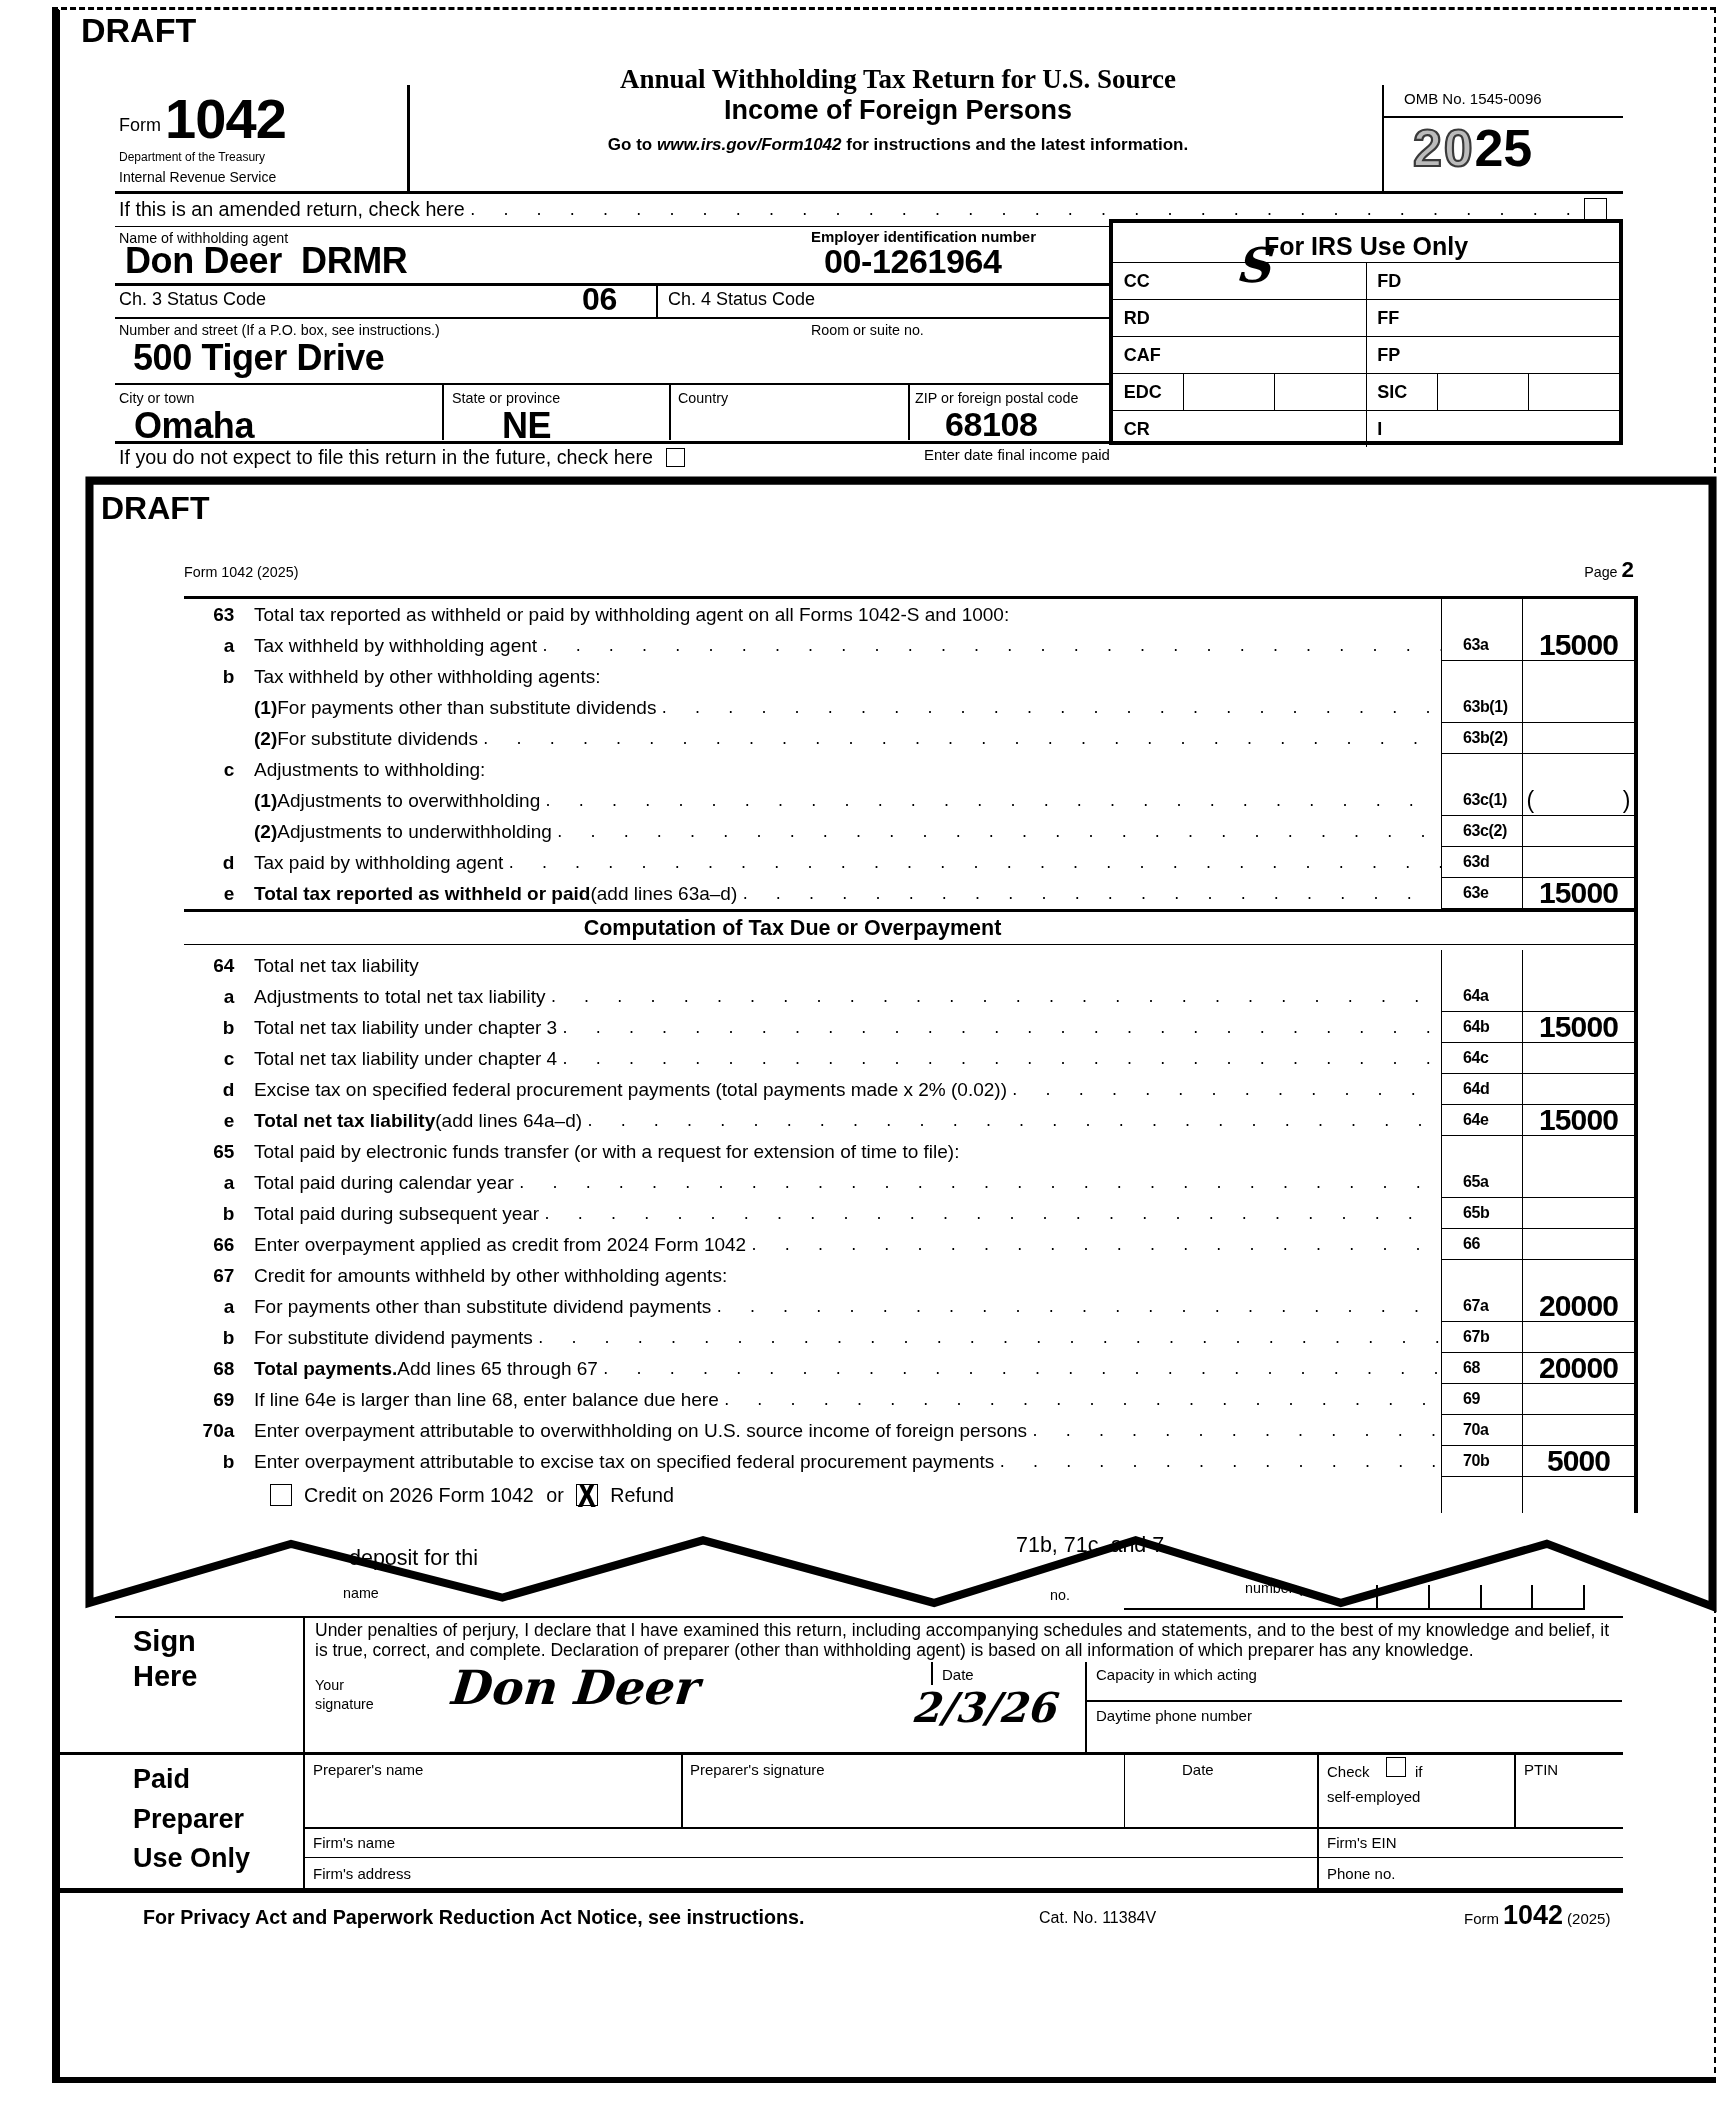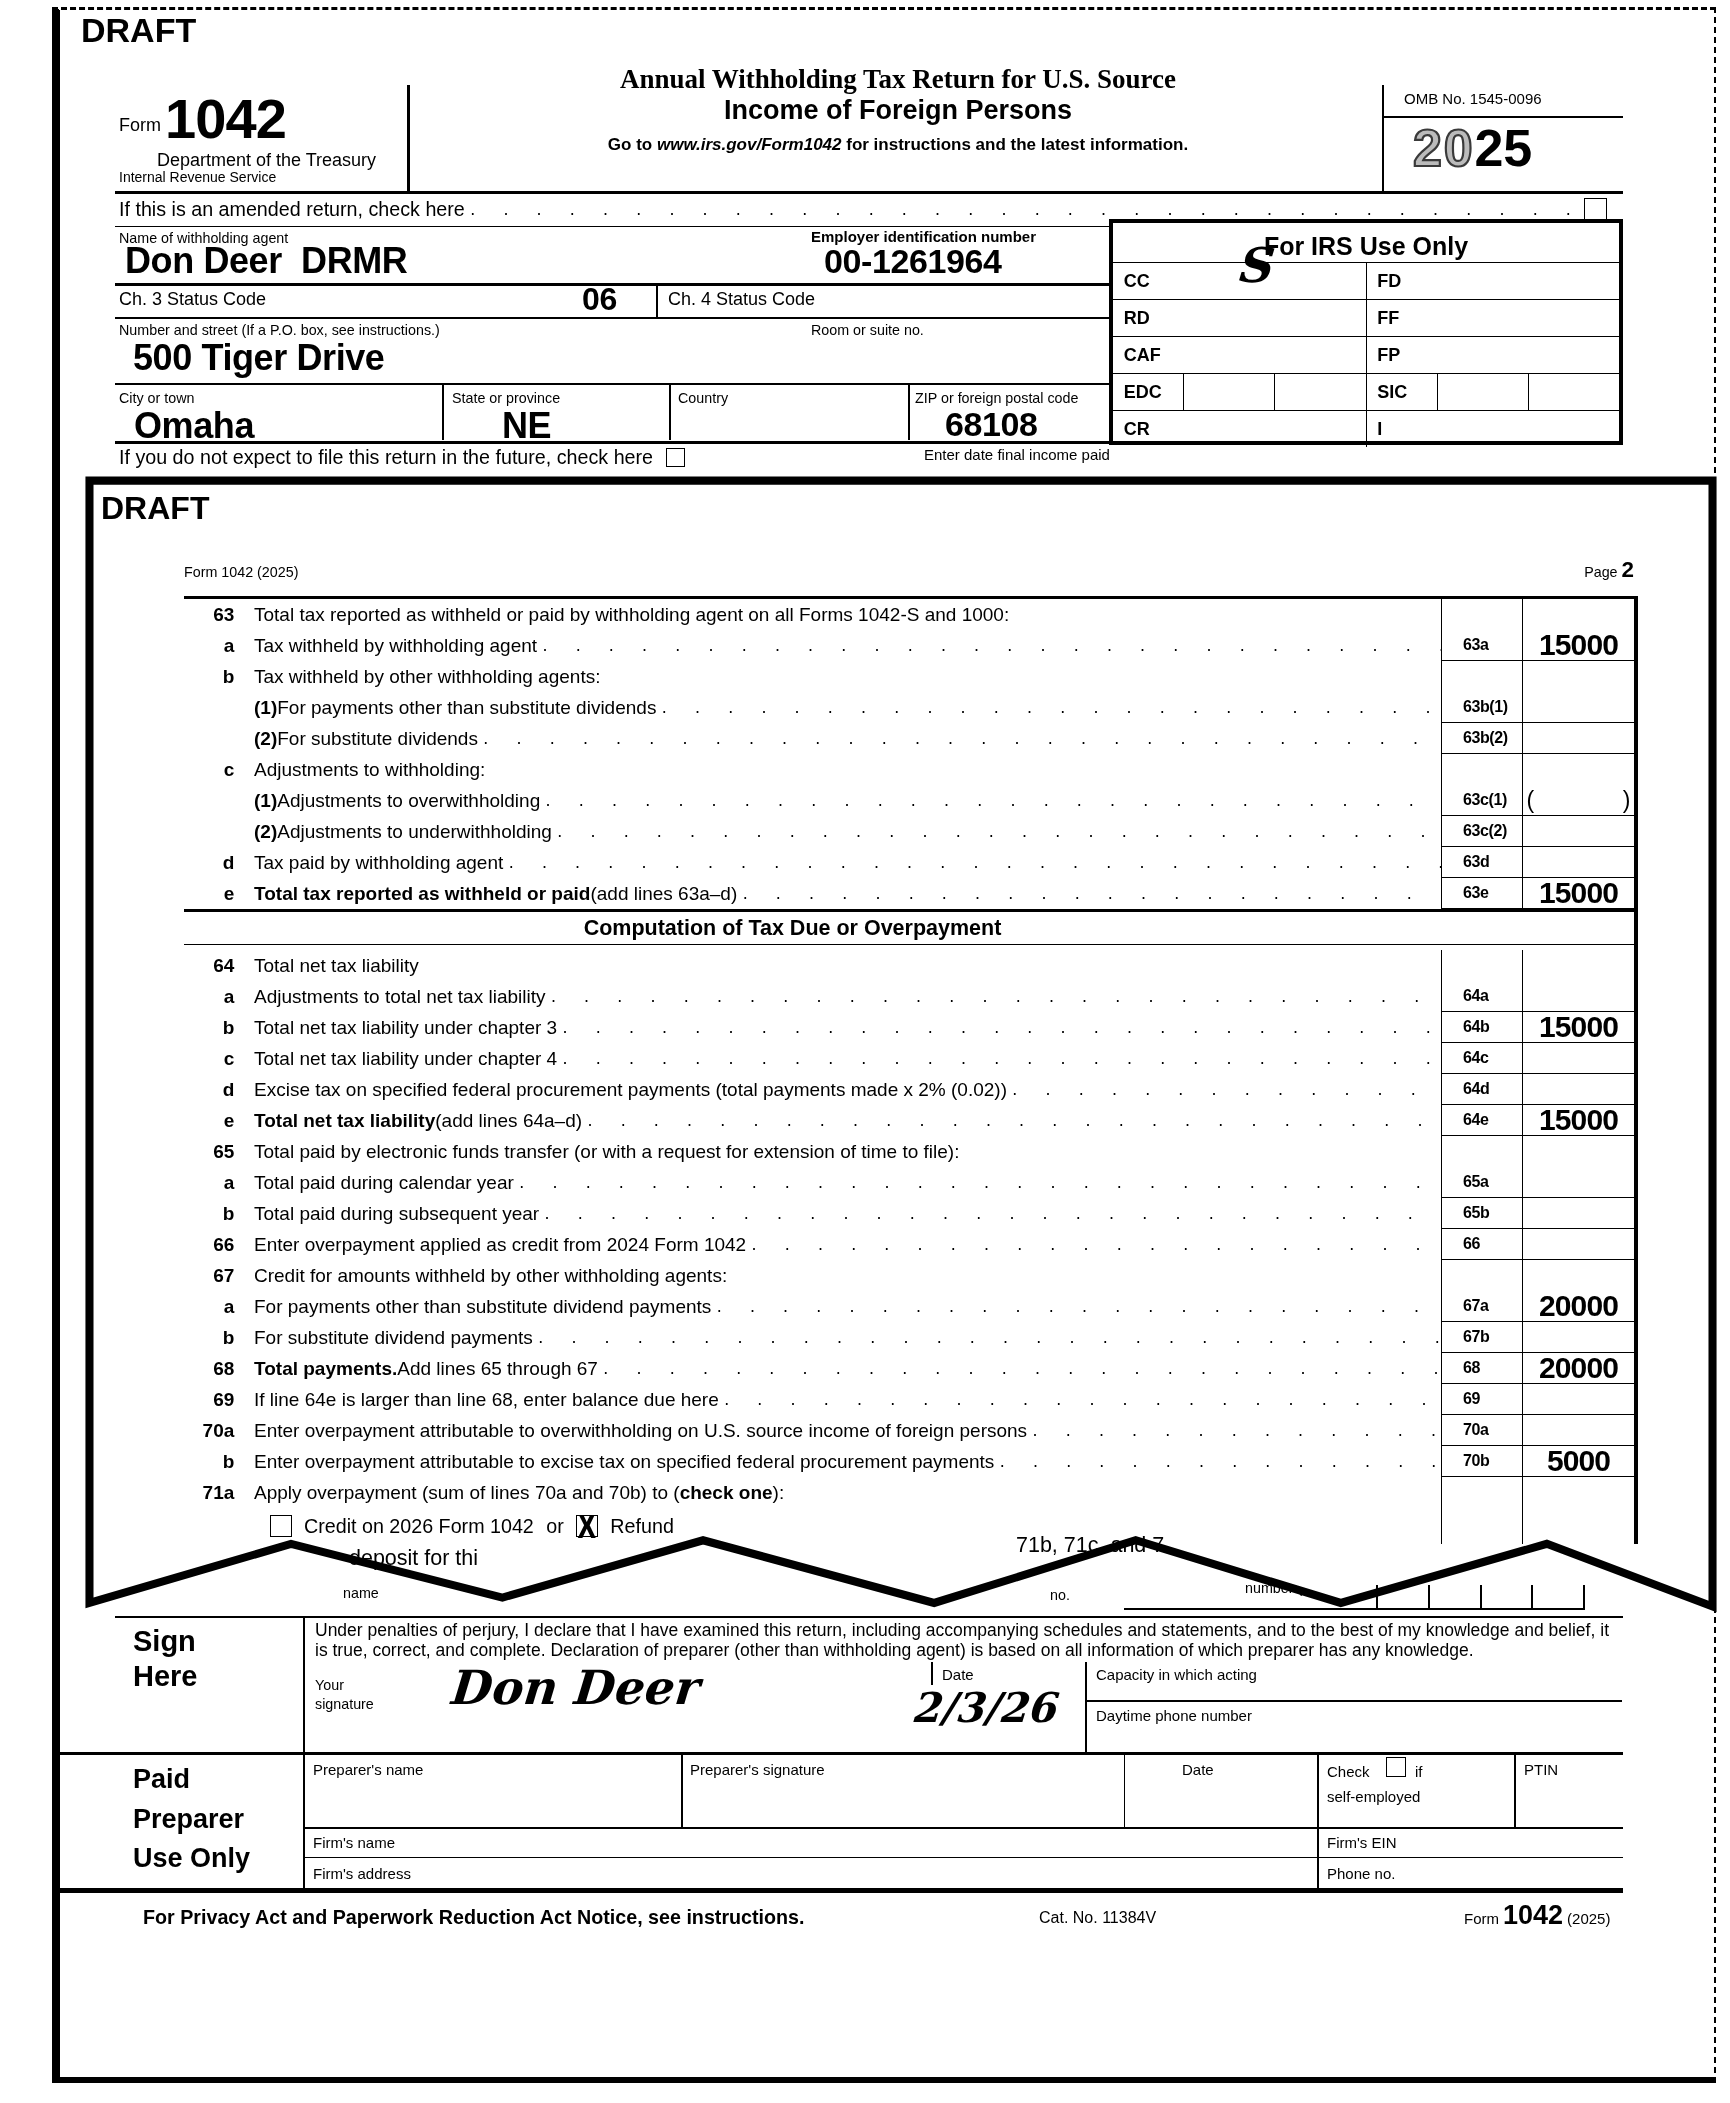--- a/index.html
+++ b/index.html
@@ -44,21 +44,21 @@
 <div id="page">
 
   <div class="abs" style="left:52px;top:7.2px;width:1664px;height:2076px;border-left:8px solid #000;border-bottom:6.3px solid #000;border-top:3.6px dashed #000;border-right:2.7px dashed #000;box-sizing:border-box;"></div>
 
   <div class="abs" style="left:81px;top:10.7px;font-size:34px;font-weight:bold;">DRAFT</div>
 
   <div class="abs" style="left:119px;top:86px;white-space:nowrap;">
     <span style="font-size:18px;vertical-align:7.2px;">Form</span>
     <span style="font-size:56px;font-weight:bold;letter-spacing:-0.9px;">1042</span>
   </div>
-  <div class="lbl" style="left:119px;top:150px;font-size:18px;margin-left:38px;">Department of the Treasury</div>
+  <div class="lbl" style="left:119px;top:150px;font-size:12px;">Department of the Treasury</div>
   <div class="lbl" style="left:119px;top:169px;font-size:14px;">Internal Revenue Service</div>
   <div class="vl" style="left:407px;top:85px;width:2.7px;height:106px;"></div>
 
   <div class="abs" style="left:421px;top:64px;width:954px;text-align:center;">
     <div style="font-size:27px;font-weight:bold;font-family:Liberation Serif, serif;">Annual Withholding Tax Return for U.S. Source</div>
     <div style="font-size:27px;font-weight:bold;">Income of Foreign Persons</div>
     <div style="font-size:17px;font-weight:bold;margin-top:9px;">
       <span>Go to </span><span style="font-style:italic;">www.irs.gov/Form1042</span><span> for instructions and the latest information.</span>
     </div>
   </div>
@@ -403,26 +403,20 @@
           <span class="cell-amt"></span>
         </div>
         <div class="row has-line">
           <span class="num">b</span>
           <span class="desc">Enter overpayment attributable to excise tax on specified federal procurement payments<span class="dots">. . . . . . . . . . . . . . . . . . . . . . . . . . . . . . . . . . . . . . . . . . . . . . . . . . . . . . . . . . . . . . . . . . . . . . </span></span>
           <span class="cell-label">70b</span>
           <span class="cell-amt">
             <span class="amt">5000</span>
           </span>
         </div>
-        <div class="row">
-          <span class="num">71a</span>
-          <span class="desc">Apply overpayment (sum of lines 70a and 70b) to (<b>check one</b>):</span>
-          <span class="cell-label"></span>
-          <span class="cell-amt"></span>
-        </div>
         <div class="row" style="height: 36px;">
           <span class="num"></span>
           <span class="desc">
             <span class="chkline" style="padding-left: 16px;">
               <span class="cb"></span>
               <span>Credit on 2026 Form 1042</span>
               <span>or</span>
               <span style="position: relative; display: inline-block; width: 21.5px; height: 21.5px;"><span class="cb"></span><span class="xmark">X</span></span>
               <span>Refund</span>
             </span>

